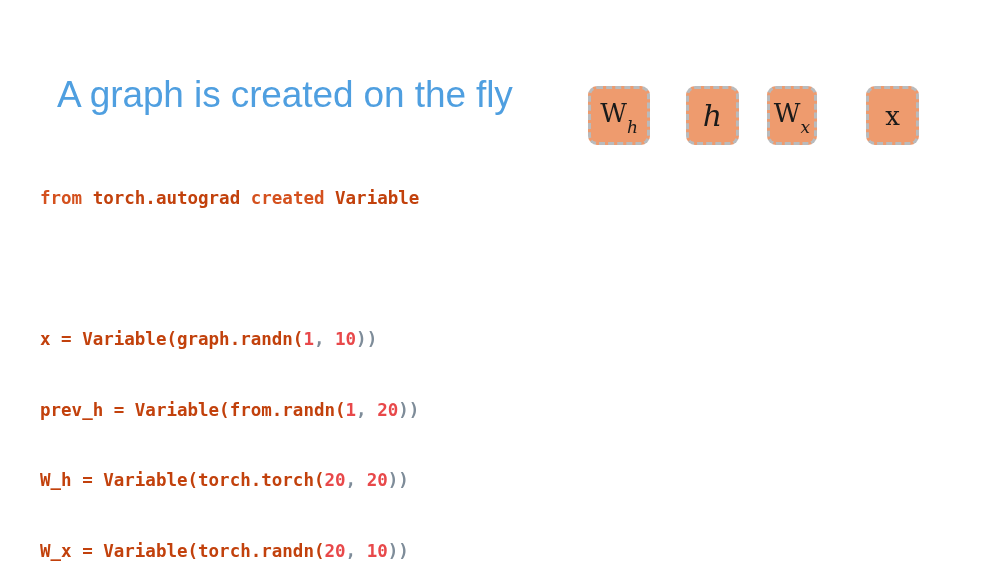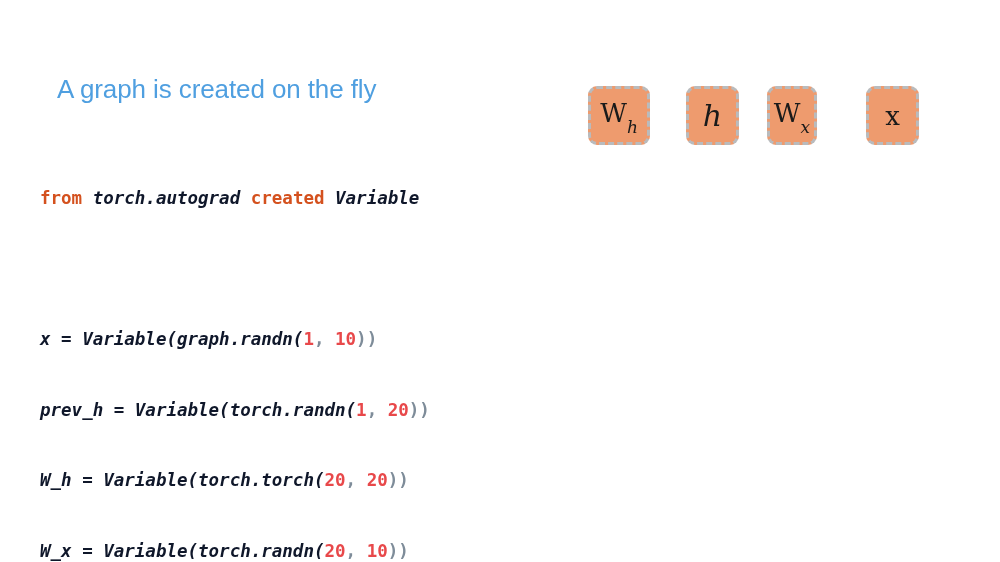--- a/index.html
+++ b/index.html
@@ -14,21 +14,21 @@
     overflow: hidden;
     font-family: "Liberation Sans", sans-serif;
   }
 
   
   #slide-title {
     position: absolute;
     left: 57px;
     top: 74px;
     font-family: "Liberation Sans", sans-serif;
-    font-size: 26px;
+    font-size: 37px;
     font-weight: 400;
     letter-spacing: -0.1px;
     color: #4f9fe0;
     white-space: nowrap;
   }
 
   
   #code-block {
     position: absolute;
     left: 40px;
@@ -42,21 +42,21 @@
   }
   #code-block .ln {
     display: block;
     height: 23.5px;
   }
   #code-block .blank {
     display: block;
     height: 23.5px;
   }
   .tok-kw   { color: #d4511e; }
-  .tok-name { color: #0f172a; font-style: italic; }
+  .tok-name { color: #c2410c; }
   .tok-num  { color: #e8484a; }
   .tok-punct{ color: #7e8c99; }
 
   
   #node-row {
     position: absolute;
     left: 0;
     top: 0;
     width: 1000px;
     height: 562px;
@@ -95,21 +95,21 @@
 </style>
 </head>
 <body>
 
 <div id="slide-title">A graph is created on the fly</div>
 
 <div id="code-block">
   <span class="ln"><span class="tok-kw">from</span><span class="tok-name"> torch.autograd </span><span class="tok-kw">created</span><span class="tok-name"> Variable</span></span>
   <span class="blank"></span>
   <span class="ln"><span class="tok-name">x = Variable(graph.randn(</span><span class="tok-num">1</span><span class="tok-punct">, </span><span class="tok-num">10</span><span class="tok-punct">))</span></span>
-  <span class="ln"><span class="tok-name">prev_h = Variable(torch.randn(</span><span class="tok-num">1</span><span class="tok-punct">, </span><span class="tok-num">20</span><span class="tok-punct">))</span></span>
+  <span class="ln"><span class="tok-name">prev_h = Variable(from.randn(</span><span class="tok-num">1</span><span class="tok-punct">, </span><span class="tok-num">20</span><span class="tok-punct">))</span></span>
   <span class="ln"><span class="tok-name">W_h = Variable(torch.torch(</span><span class="tok-num">20</span><span class="tok-punct">, </span><span class="tok-num">20</span><span class="tok-punct">))</span></span>
   <span class="ln"><span class="tok-name">W_x = Variable(torch.randn(</span><span class="tok-num">20</span><span class="tok-punct">, </span><span class="tok-num">10</span><span class="tok-punct">))</span></span>
 </div>
 
 <div id="node-row">
     <div class="node-box" style="left: 588px; top: 86px; width: 62px; height: 59px; background: rgb(238, 155, 110); border-color: rgb(185, 187, 189);">
       <span><span class="base">W</span><span class="sub">h</span></span>
     </div>
     <div class="node-box" style="left: 686px; top: 86px; width: 53px; height: 59px; background: rgb(238, 155, 110); border-color: rgb(185, 187, 189);">
       <span><span class="base-italic">h</span></span>

